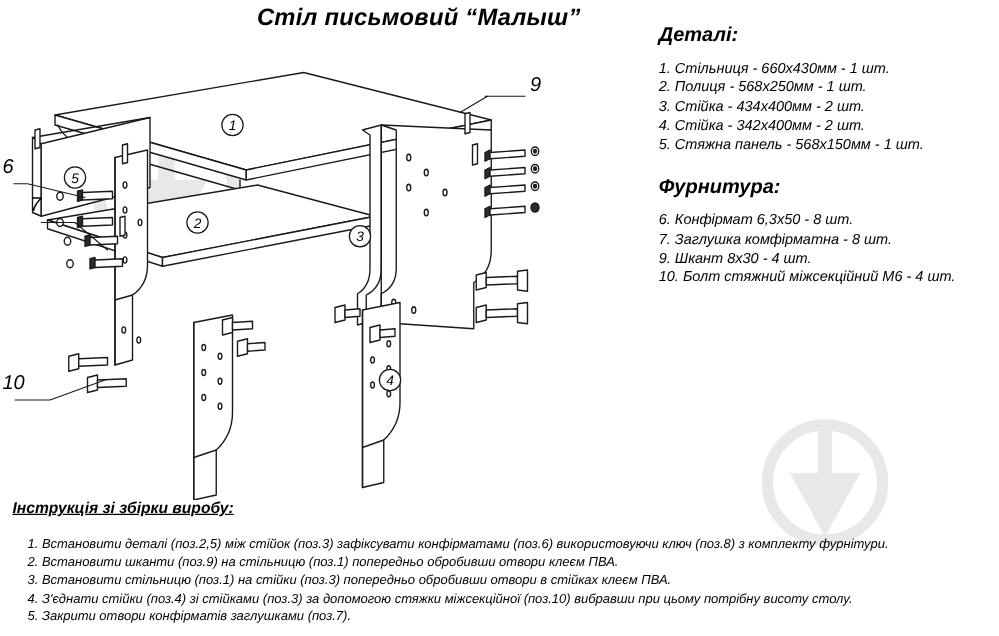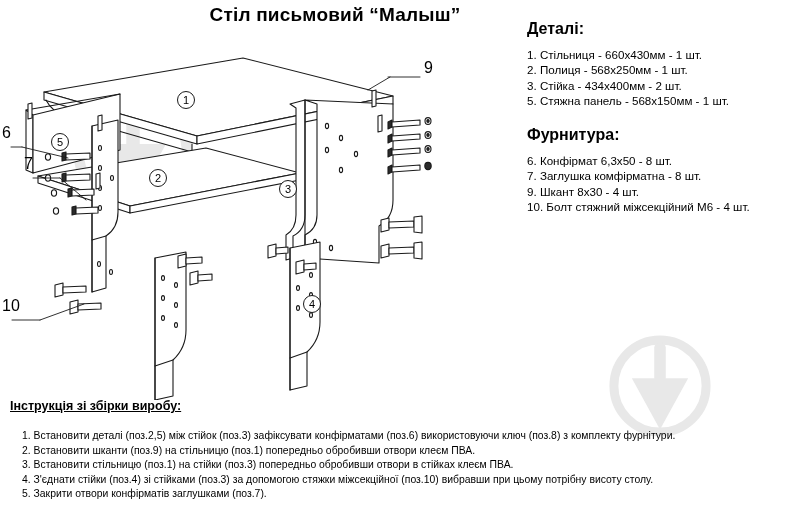--- a/index.html
+++ b/index.html
@@ -4,21 +4,21 @@
 <style>
   html,body{margin:0;padding:0;}
   body{
     width:799px;height:509px;
     background:#ffffff;
     font-family:"Liberation Sans", sans-serif;
     color:#000;
     overflow:hidden;
     position:relative;
   }
-  .page{position:relative;width:799px;height:509px;}
+  .page{position:relative;width:799px;height:509px;font-style:italic;}
 
   
   .title{
     position:absolute;left:150px;top:4px;width:370px;
     text-align:center;
     font-size:19px;font-weight:bold;
     letter-spacing:0.2px;
     white-space:nowrap;
   }
 
@@ -295,20 +295,21 @@
     </svg>
   </div>
 
   <div class="spec">
 
     <div class="spec-sub">Деталі:</div>
     <ul class="spec-list">
       <li>1. Стільниця - 660х430мм - 1 шт.</li>
       <li>2. Полиця - 568х250мм - 1 шт.</li>
       <li>3. Стійка - 434х400мм - 2 шт.</li>
+      <li>4. Стійка - 342х400мм - 2 шт.</li>
       <li>5. Стяжна панель - 568х150мм - 1 шт.</li>
     </ul>
 
     <div class="spec-sub">Фурнитура:</div>
     <ul class="spec-list">
       <li>6. Конфірмат 6,3х50 - 8 шт.</li>
       <li>7. Заглушка комфірматна - 8 шт.</li>
       <li>9. Шкант 8х30 - 4 шт.</li>
       <li>10. Болт стяжний міжсекційний М6 - 4 шт.</li>
     </ul>

